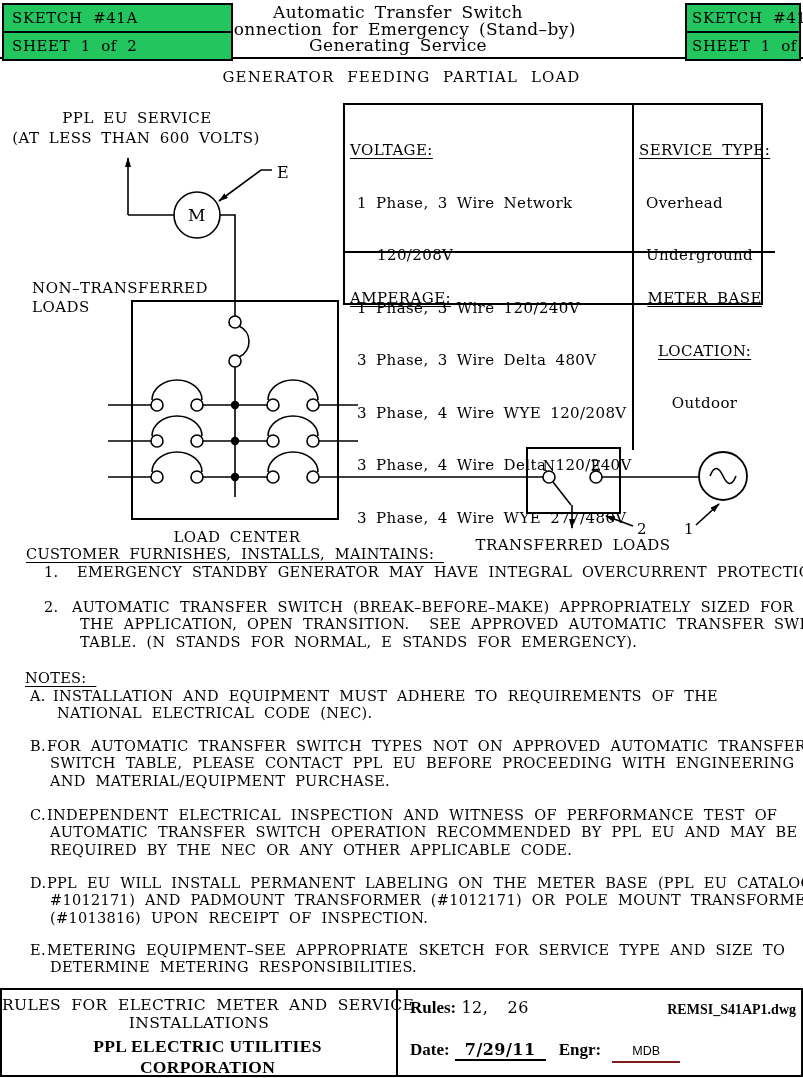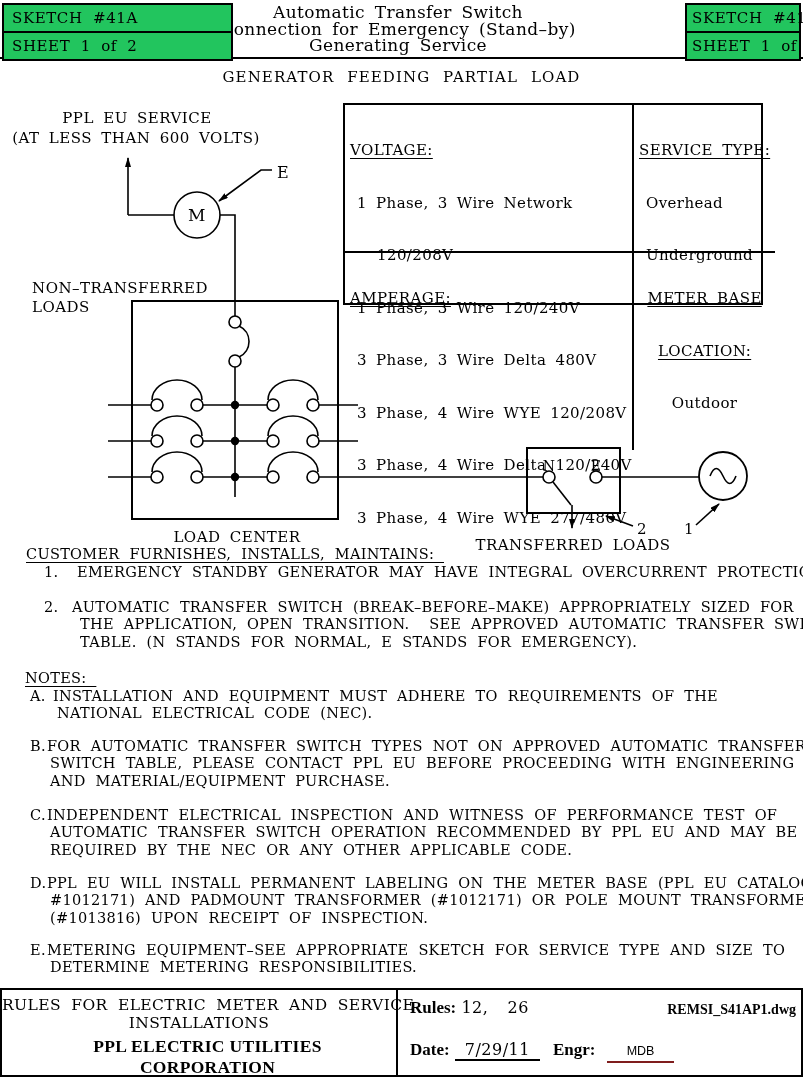--- a/index.html
+++ b/index.html
@@ -33,21 +33,21 @@
   svg.diagram{position:absolute;left:0;top:100px;}
   svg.diagram text{font-family:"DejaVu Serif","Liberation Serif",serif;fill:#000;letter-spacing:0.5px;word-spacing:4px;}
   
   .footer{position:absolute;left:0;top:988px;width:799px;height:85px;border:2px solid #000;}
   .footer-left{position:absolute;left:0;top:0;width:394px;height:100%;text-align:center;}
   .fl-line{font-size:15.5px;letter-spacing:0.4px;word-spacing:5px;white-space:pre;}
   .fl-company{font-family:"Liberation Serif",serif;font-weight:bold;font-size:17.5px;letter-spacing:0.3px;padding-left:17px;}
   .footer-right{position:absolute;left:394px;top:0;right:0;bottom:0;border-left:2px solid #000;}
   .f-label{font-family:"Liberation Serif",serif;font-weight:bold;font-size:17px;}
   .f-val{font-size:16px;letter-spacing:0.5px;word-spacing:4px;white-space:pre;}
-  .f-underlined{display:inline-block;border-bottom:2px solid #000;padding:0 10px;text-align:right;}
+  .f-underlined{display:inline-block;border-bottom:2px solid #000;padding:0 10px;text-align:right;font-weight:bold;}
   .f-engr-val{font-family:"Liberation Sans",sans-serif;font-size:12.5px;display:inline-block;border-bottom:2px solid #7f1d1d;padding:0 20px 3px 20px;margin-top:6px;}
   .dwg{position:absolute;right:5px;top:4px;font-family:"Liberation Serif",serif;font-weight:bold;font-size:14px;margin-top:8px;}
 </style>
 </head>
 <body>
 
 <div class="page">
 
   <div class="hdr-rule"></div>
 

